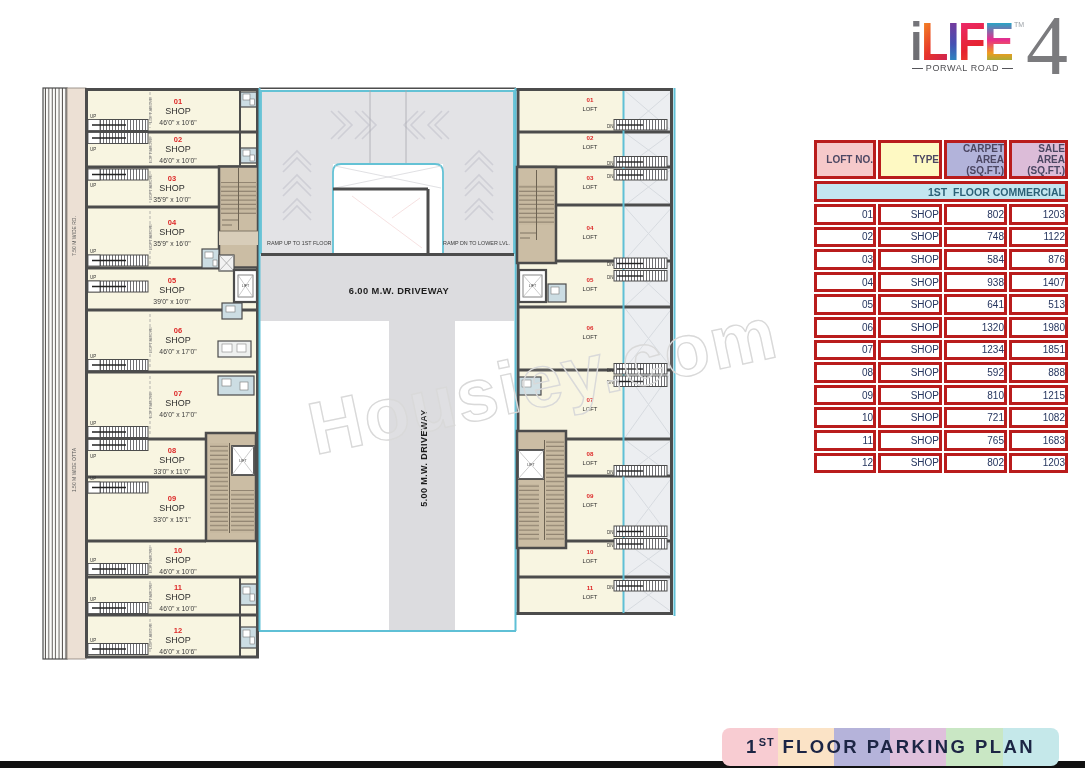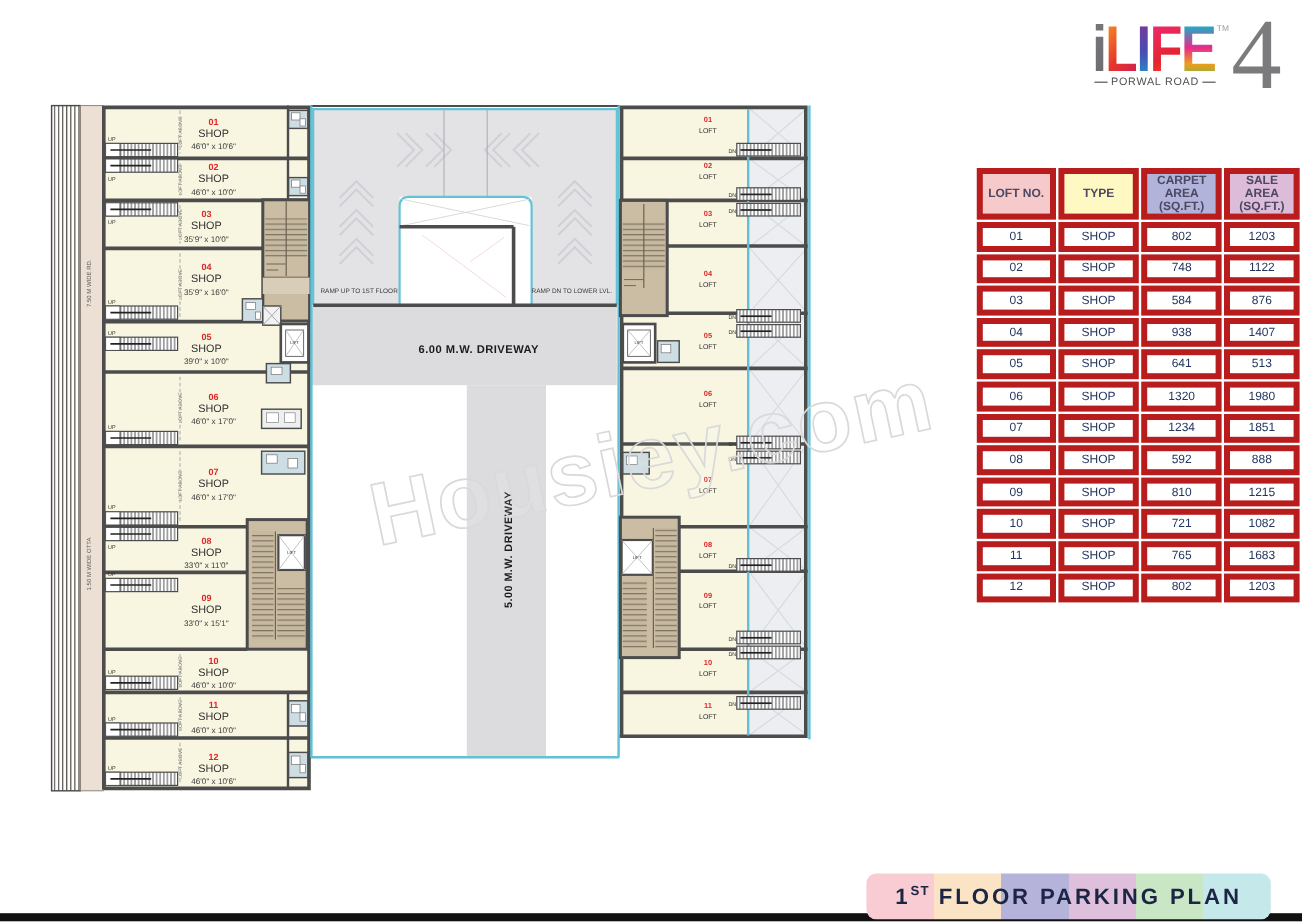--- a/index.html
+++ b/index.html
@@ -8,21 +8,21 @@
 
 #logo{position:absolute;left:902px;top:12px;width:175px;height:70px}
 #logoword{position:absolute;left:8px;top:2px;font-weight:bold;font-size:54px;letter-spacing:-2px;line-height:1;transform:scaleX(0.84);transform-origin:0 0}
 #logoword span{background-clip:text;-webkit-background-clip:text;color:transparent}
 #logo4{position:absolute;left:124px;top:-8px;font-family:"Liberation Serif",serif;font-size:84px;font-weight:normal;color:#7b7b7e;line-height:1}
 #porwal{position:absolute;left:7px;top:51px;width:107px;display:flex;align-items:center;color:#4e4e52;font-weight:normal;font-size:9px;letter-spacing:0.6px;white-space:nowrap}
 #porwal:before,#porwal:after{content:"";flex:1;border-top:1px solid #55555a;margin:0 3px}
 #tm{position:absolute;left:112px;top:9px;font-size:7px;color:#9aa0a6}
 
 #areatable{position:absolute;left:812px;top:138px;border-collapse:separate;border-spacing:2px;background:#fff}
-#areatable td{border:5px solid #b91c1c;text-align:center;vertical-align:middle;color:#25355e;font-size:10px;padding:0}
+#areatable td{border:3px solid #b91c1c;text-align:right;vertical-align:middle;color:#25355e;font-size:10px;padding:0}
 #areatable td.h{font-weight:bold;color:#4c4763;line-height:1.1;height:33px}
 #areatable td.c{background:#c3e6f0;color:#2c6177;font-weight:bold;height:15px;font-size:10.5px}
 #areatable td.d{height:14.6px}
 
 #wm{position:absolute;left:278px;top:338px;width:530px;text-align:center;font-size:74px;font-weight:bold;letter-spacing:2px;color:rgba(255,255,255,0.1);-webkit-text-stroke:1.4px #d9d9d9;transform:rotate(-12deg);white-space:nowrap;z-index:30}
 
 #banner{position:absolute;left:722px;top:728px;width:337px;height:38px;border-radius:8px;overflow:hidden;background:linear-gradient(90deg,#f8ccd2 0 16.6%,#fbe3c6 16.6% 33.3%,#b5b3da 33.3% 50%,#dfc0dc 50% 66.6%,#c9e7c4 66.6% 83.3%,#c5e8ea 83.3% 100%);display:flex;align-items:center;justify-content:center;z-index:5}
 #banner .t{color:#1c2544;font-weight:bold;font-size:18.5px;letter-spacing:2.4px;white-space:nowrap}
 #banner sup{font-size:11px;letter-spacing:1px}
 #bottombar{position:absolute;left:0;top:761px;width:1085px;height:7px;background:#111}
@@ -605,20 +605,23 @@
 
 <table id="areatable">
   <tbody>
       <tr>
     <td class="h" style="width:56px;background:#f6c9ca">LOFT NO.</td>
     <td class="h" style="width:58px;background:#fef9c3">TYPE</td>
     <td class="h" style="width:57px;background:#b2b3da">CARPET<br>AREA<br>(SQ.FT.)</td>
     <td class="h" style="width:53px;background:#dcbcd8">SALE<br>AREA<br>(SQ.FT.)</td>
   </tr>
   <tr>
+        <td colspan="4" class="c">1ST&nbsp; FLOOR COMMERCIAL</td>
+      </tr>
+  <tr>
         <td class="d">01</td>
         <td class="d">SHOP</td>
         <td class="d">802</td>
         <td class="d">1203</td>
       </tr>
   <tr>
         <td class="d">02</td>
         <td class="d">SHOP</td>
         <td class="d">748</td>
         <td class="d">1122</td>

